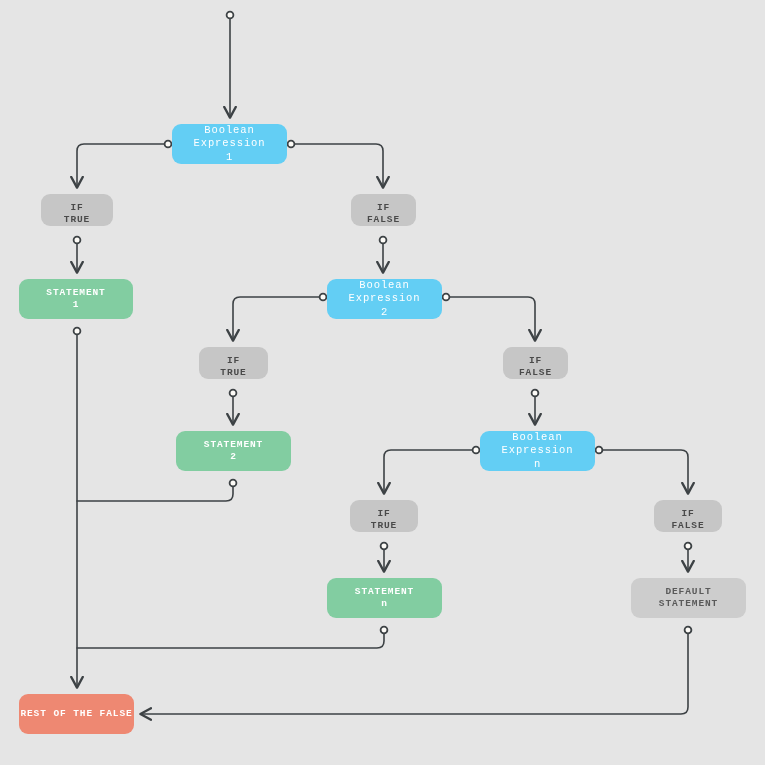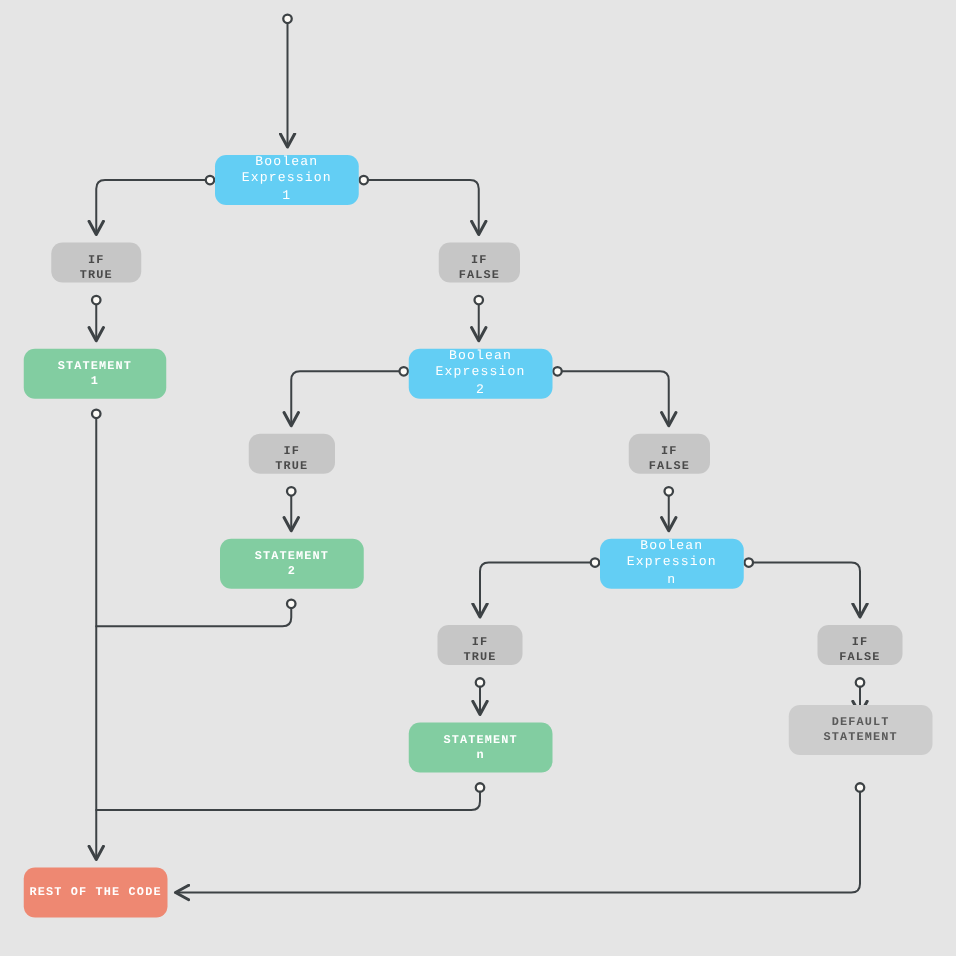--- a/index.html
+++ b/index.html
@@ -187,22 +187,22 @@
   <div class="node node-cond" style="left:654px; top:500px; width:68px; height:32px;">
     <span class="node-label">IF
 FALSE</span>
   </div>
 
   <div class="node node-stmt" style="left:327px; top:578px; width:115px; height:40px;">
     <span class="node-label">STATEMENT
 n</span>
   </div>
 
-  <div class="node node-default" style="left:631px; top:564px; width:115px; height:40px;text-align:center;">
+  <div class="node node-default" style="left:631px; top:578px; width:115px; height:40px;text-align:center;">
     <span class="node-label">DEFAULT
 STATEMENT</span>
   </div>
 
   <div class="node node-rest" style="left:19px; top:694px; width:115px; height:40px;">
-    <span class="node-label">REST OF THE CODE</span>
+    <span class="node-label">REST OF THE FALSE</span>
   </div>
 
 </div>
 
 </body></html>

